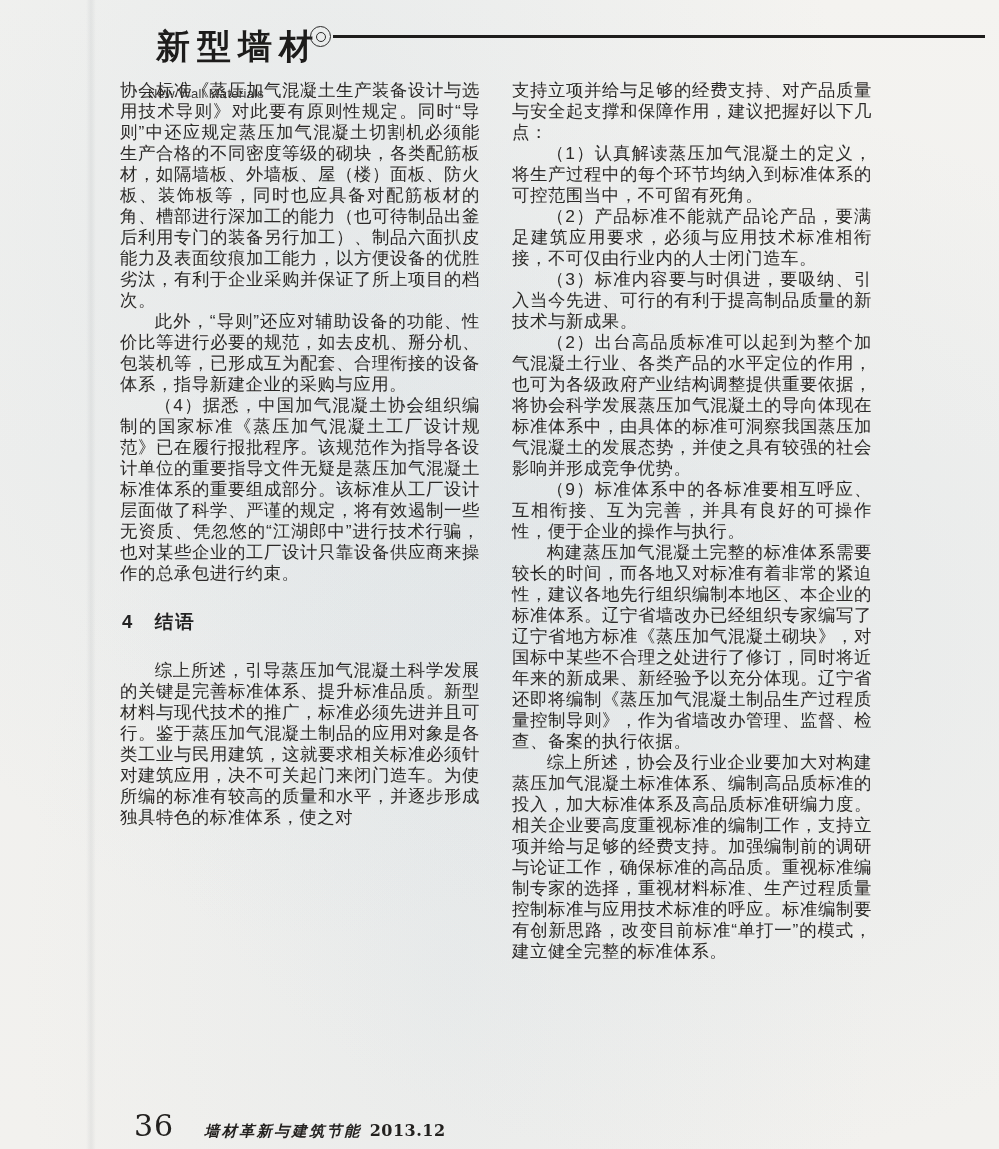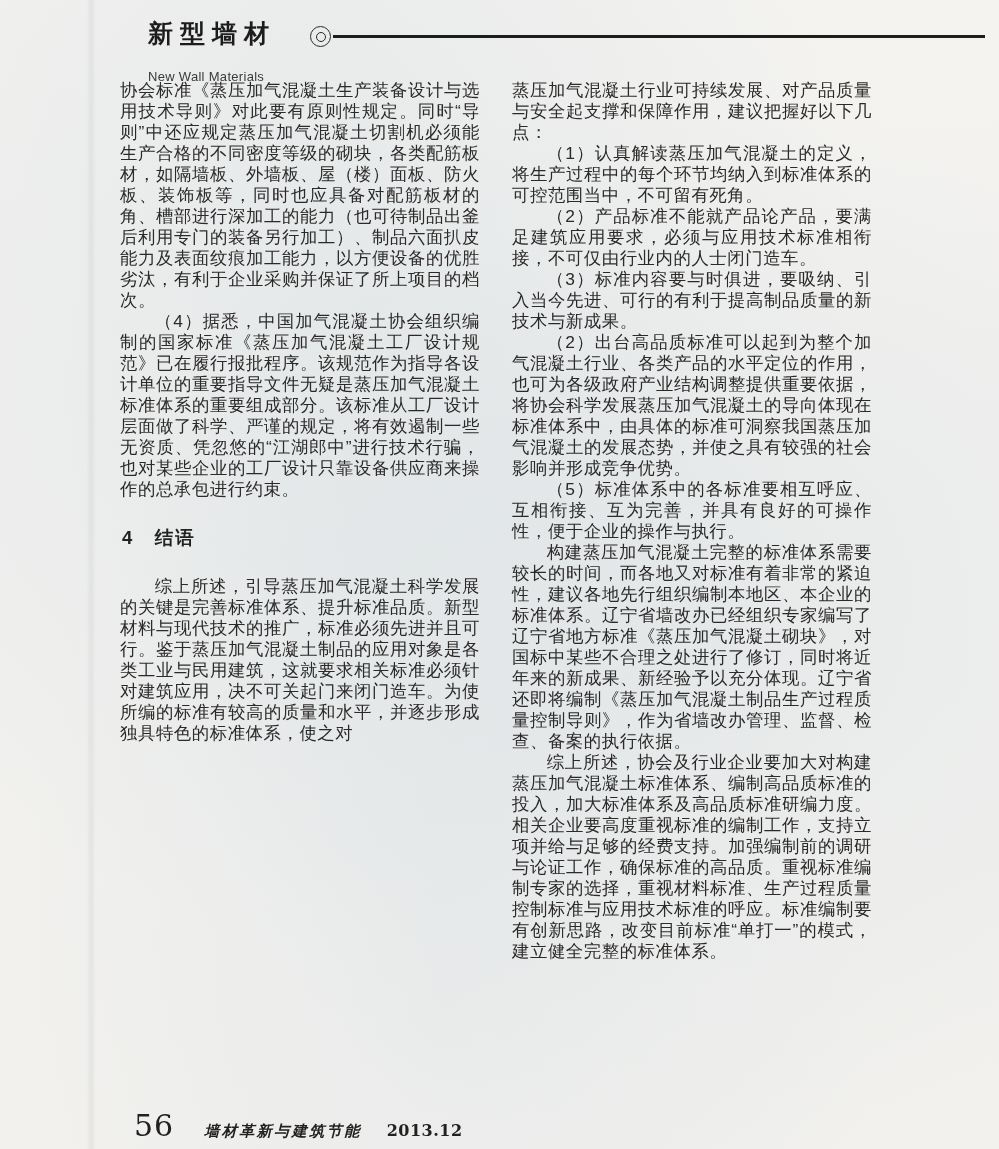--- a/index.html
+++ b/index.html
@@ -19,21 +19,21 @@
       radial-gradient(ellipse at 45% 85%, rgba(186,203,216,0.15), transparent 55%),
       linear-gradient(180deg,#f4f3f0 0%,#f0f0ee 40%,#f2f1ee 100%);
   }
   .scan-edge{
     position:absolute;left:86px;top:0;width:10px;height:100%;
     background:linear-gradient(90deg,transparent,rgba(120,125,130,0.10),transparent);
   }
   
   .header{position:absolute;left:148px;top:20px;right:14px;height:60px;}
   .header-title{
-    margin:0;font-size:25px;font-weight:bold;color:#1d1c1b;
+    margin:8px;font-size:34px;font-weight:bold;color:#1d1c1b;
     letter-spacing:7px;line-height:1.1;
   }
   .header-subtitle{
     margin-top:21px;font-size:13px;color:#3b3a38;letter-spacing:0.3px;
   }
   .ornament{
     position:absolute;left:162px;top:6px;right:0;
     display:flex;align-items:center;
   }
   .ring{
@@ -73,21 +73,21 @@
   .page-number{
     font-family:"DejaVu Serif","Liberation Serif",serif;
     font-size:30px;color:#23211f;letter-spacing:1px;
   }
   .journal-title{
     margin-left:30px;font-size:15px;font-weight:bold;color:#23211f;
     letter-spacing:2.5px;
     font-style:italic;
   }
   .journal-issue{
-    margin-left:25px;font-size:16px;font-weight:bold;color:#23211f;
+    margin-left:8px;font-size:16px;font-weight:bold;color:#23211f;
     font-family:"DejaVu Serif","Liberation Serif",serif;letter-spacing:0.5px;
   }
 </style>
 </head>
 <body>
 
 <div class="page">
   <div class="scan-edge"></div>
 
   <header class="header">
@@ -96,36 +96,37 @@
     <div class="ornament">
       <span class="ring"></span>
       <span class="rule"></span>
     </div>
   </header>
 
   <main class="columns">
 
     <section class="col">
       <p>协会标准《蒸压加气混凝土生产装备设计与选用技术导则》对此要有原则性规定。同时“导则”中还应规定蒸压加气混凝土切割机必须能生产合格的不同密度等级的砌块，各类配筋板材，如隔墙板、外墙板、屋（楼）面板、防火板、装饰板等，同时也应具备对配筋板材的角、槽部进行深加工的能力（也可待制品出釜后利用专门的装备另行加工）、制品六面扒皮能力及表面纹痕加工能力，以方便设备的优胜劣汰，有利于企业采购并保证了所上项目的档次。</p>
+      <p class="indent">此外，“导则”还应对辅助设备的功能、性价比等进行必要的规范，如去皮机、掰分机、包装机等，已形成互为配套、合理衔接的设备体系，指导新建企业的采购与应用。</p>
       <p class="indent">（4）据悉，中国加气混凝土协会组织编制的国家标准《蒸压加气混凝土工厂设计规范》已在履行报批程序。该规范作为指导各设计单位的重要指导文件无疑是蒸压加气混凝土标准体系的重要组成部分。该标准从工厂设计层面做了科学、严谨的规定，将有效遏制一些无资质、凭忽悠的“江湖郎中”进行技术行骗，也对某些企业的工厂设计只靠设备供应商来操作的总承包进行约束。</p>
       <h2 class="section-heading">4　结语</h2>
       <p class="indent">综上所述，引导蒸压加气混凝土科学发展的关键是完善标准体系、提升标准品质。新型材料与现代技术的推广，标准必须先进并且可行。鉴于蒸压加气混凝土制品的应用对象是各类工业与民用建筑，这就要求相关标准必须针对建筑应用，决不可关起门来闭门造车。为使所编的标准有较高的质量和水平，并逐步形成独具特色的标准体系，使之对</p>
     </section>
 
     <section class="col">
-      <p>蒸压加气混凝土行业可持续发展、对产品质量与安全起支撑和保障作用，建议把握好以下几点：</p>
+      <p>支持立项并给与足够的经费支持、对产品质量与安全起支撑和保障作用，建议把握好以下几点：</p>
       <p class="indent">（1）认真解读蒸压加气混凝土的定义，将生产过程中的每个环节均纳入到标准体系的可控范围当中，不可留有死角。</p>
       <p class="indent">（2）产品标准不能就产品论产品，要满足建筑应用要求，必须与应用技术标准相衔接，不可仅由行业内的人士闭门造车。</p>
       <p class="indent">（3）标准内容要与时俱进，要吸纳、引入当今先进、可行的有利于提高制品质量的新技术与新成果。</p>
       <p class="indent">（2）出台高品质标准可以起到为整个加气混凝土行业、各类产品的水平定位的作用，也可为各级政府产业结构调整提供重要依据，将协会科学发展蒸压加气混凝土的导向体现在标准体系中，由具体的标准可洞察我国蒸压加气混凝土的发展态势，并使之具有较强的社会影响并形成竞争优势。</p>
-      <p class="indent">（5）标准体系中的各标准要相互呼应、互相衔接、互为完善，并具有良好的可操作性，便于企业的操作与执行。</p>
+      <p class="indent">（9）标准体系中的各标准要相互呼应、互相衔接、互为完善，并具有良好的可操作性，便于企业的操作与执行。</p>
       <p class="indent">构建蒸压加气混凝土完整的标准体系需要较长的时间，而各地又对标准有着非常的紧迫性，建议各地先行组织编制本地区、本企业的标准体系。辽宁省墙改办已经组织专家编写了辽宁省地方标准《蒸压加气混凝土砌块》，对国标中某些不合理之处进行了修订，同时将近年来的新成果、新经验予以充分体现。辽宁省还即将编制《蒸压加气混凝土制品生产过程质量控制导则》，作为省墙改办管理、监督、检查、备案的执行依据。</p>
       <p class="indent">综上所述，协会及行业企业要加大对构建蒸压加气混凝土标准体系、编制高品质标准的投入，加大标准体系及高品质标准研编力度。相关企业要高度重视标准的编制工作，支持立项并给与足够的经费支持。加强编制前的调研与论证工作，确保标准的高品质。重视标准编制专家的选择，重视材料标准、生产过程质量控制标准与应用技术标准的呼应。标准编制要有创新思路，改变目前标准“单打一”的模式，建立健全完整的标准体系。</p>
     </section>
 
   </main>
 
   <footer class="footer">
-    <span class="page-number">56</span>
+    <span class="page-number">36</span>
     <span class="journal-title">墙材革新与建筑节能</span>
     <span class="journal-issue">2013.12</span>
   </footer>
 </div>
 
 </body></html>

